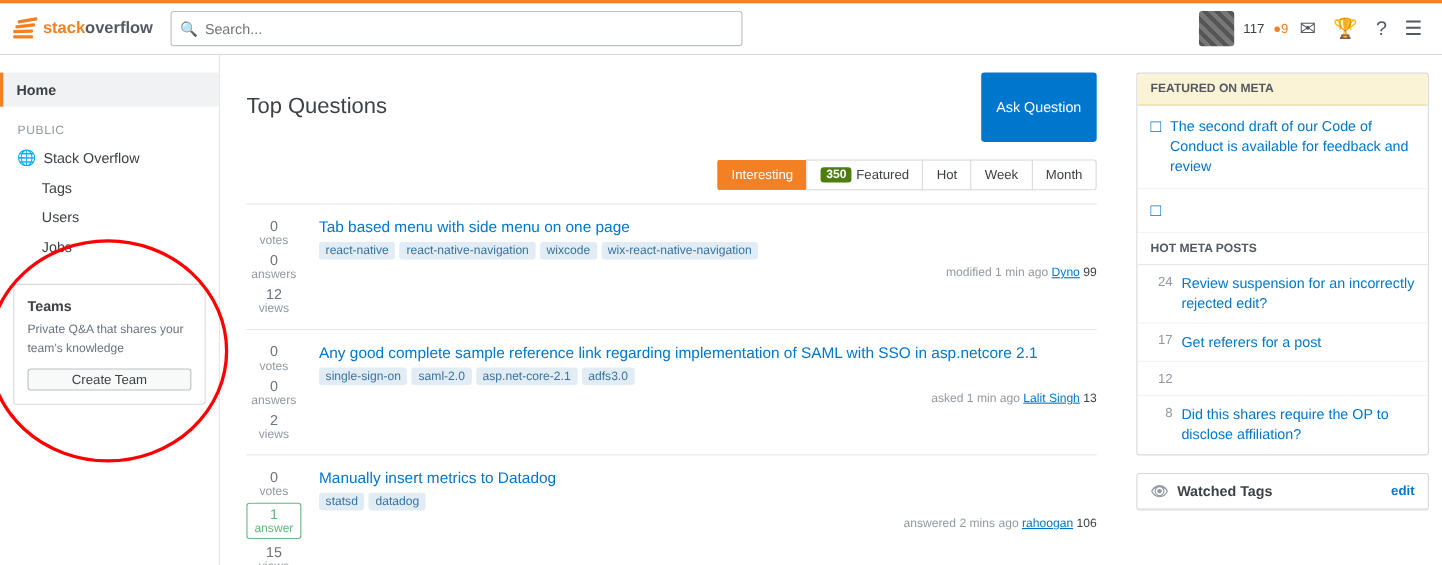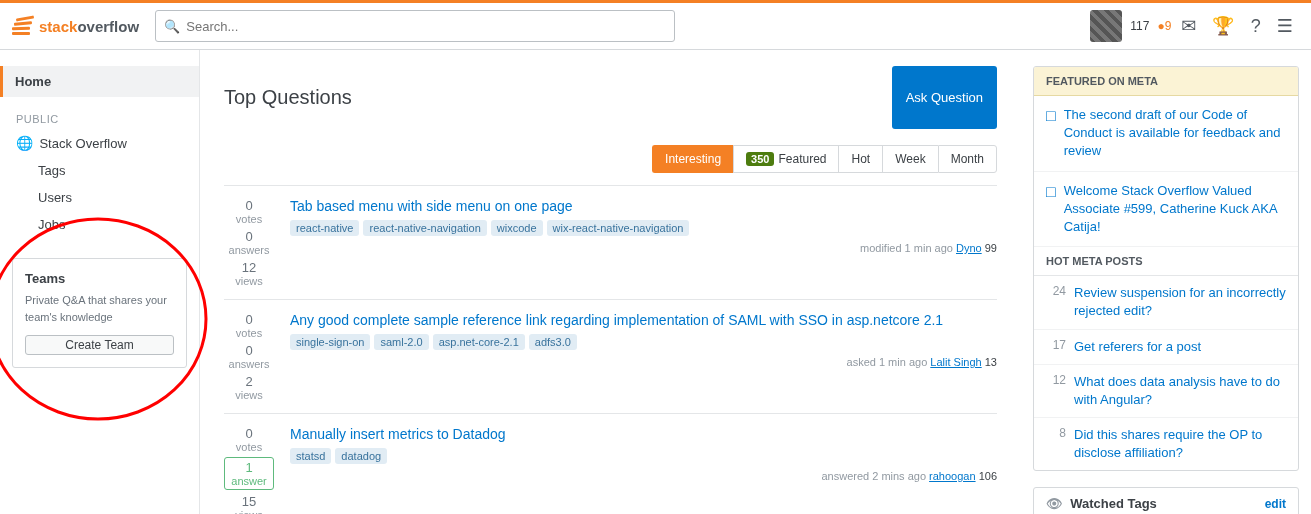--- a/index.html
+++ b/index.html
@@ -10,21 +10,21 @@
       display: flex; align-items: center;
       background: #fff;
       border-top: 3px solid #f48024;
       border-bottom: 1px solid #d6d9dc;
       padding: 0 12px;
       height: 50px;
       position: relative;
       z-index: 10;
     }
     #topbar-logo {
-      display: flex; align-items: center; margin-right: 16px; text-decoration: none;
+      display: flex; margin-right: 16px; text-decoration: none;
     }
     #topbar-logo .logo-text {
       font-size: 15px; color: #525960; font-weight: normal;
     }
     #topbar-logo .logo-text span { color: #f48024; font-weight: bold; }
     #search-bar {
       flex: 1; max-width: 520px;
       display: flex; align-items: center;
       border: 1px solid #bbc0c4; border-radius: 3px; padding: 0 8px; height: 32px; background: #fff;
     }
@@ -391,35 +391,33 @@
   <aside id="right-sidebar">
 
     <div class="right-box">
       <div class="right-box-header">FEATURED ON META</div>
       <div class="right-box-item">
         <span class="right-box-icon">□</span>
         <span class="right-box-text">The second draft of our Code of Conduct is available for feedback and review</span>
       </div>
       <div class="right-box-item">
         <span class="right-box-icon">□</span>
-        <span class="right-box-text">Welcome Stack Overflow Valued Associate #599, Catherine Kuck AKA Catija!</span>
       </div>
 
       <div class="hot-meta-header">HOT META POSTS</div>
       <div class="hot-meta-item">
         <span class="hot-num">24</span>
         <span class="hot-text">Review suspension for an incorrectly rejected edit?</span>
       </div>
       <div class="hot-meta-item">
         <span class="hot-num">17</span>
         <span class="hot-text">Get referers for a post</span>
       </div>
       <div class="hot-meta-item">
         <span class="hot-num">12</span>
-        <span class="hot-text">What does data analysis have to do with Angular?</span>
       </div>
       <div class="hot-meta-item">
         <span class="hot-num">8</span>
         <span class="hot-text">Did this shares require the OP to disclose affiliation?</span>
       </div>
     </div>
 
     <div class="watched-tags-box">
       <div class="watched-tags-header">
         <span>

